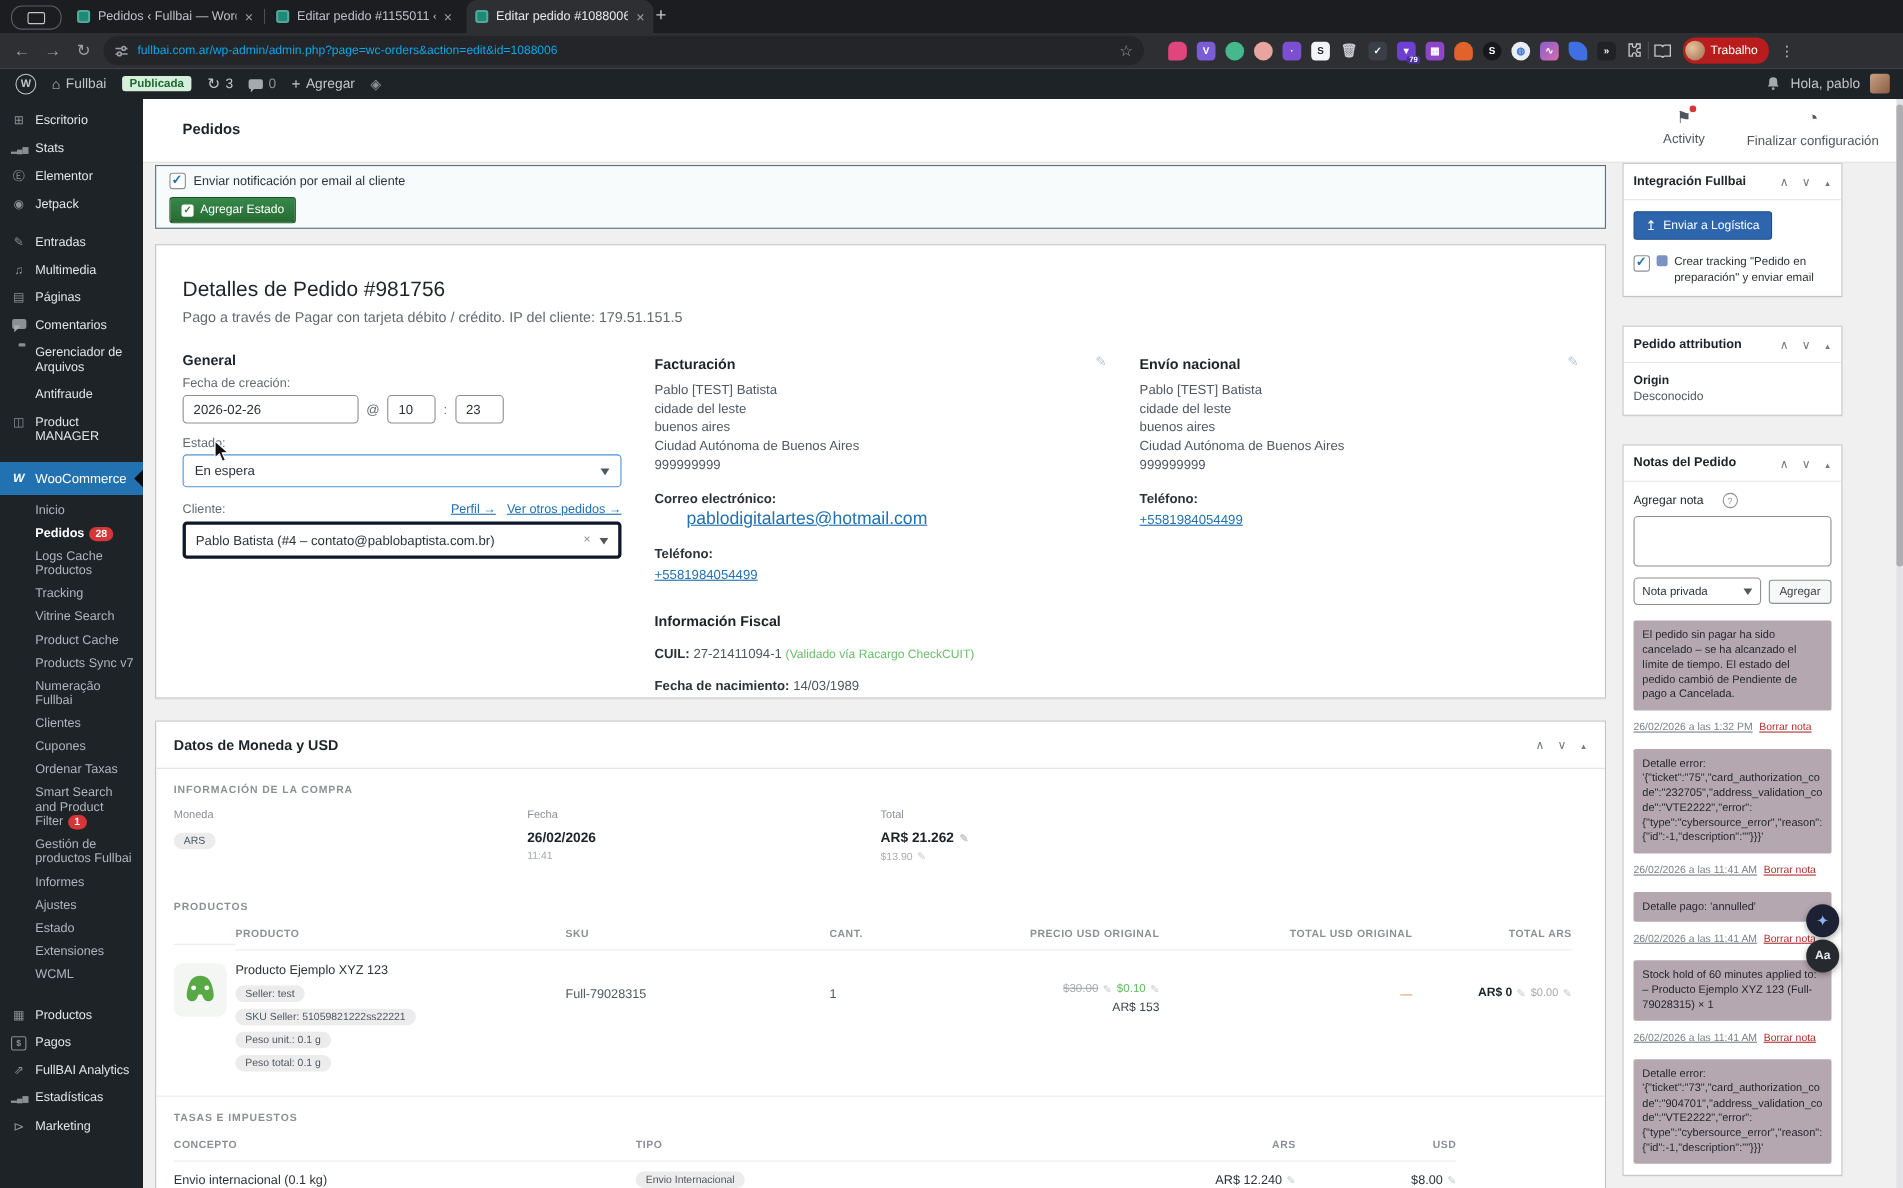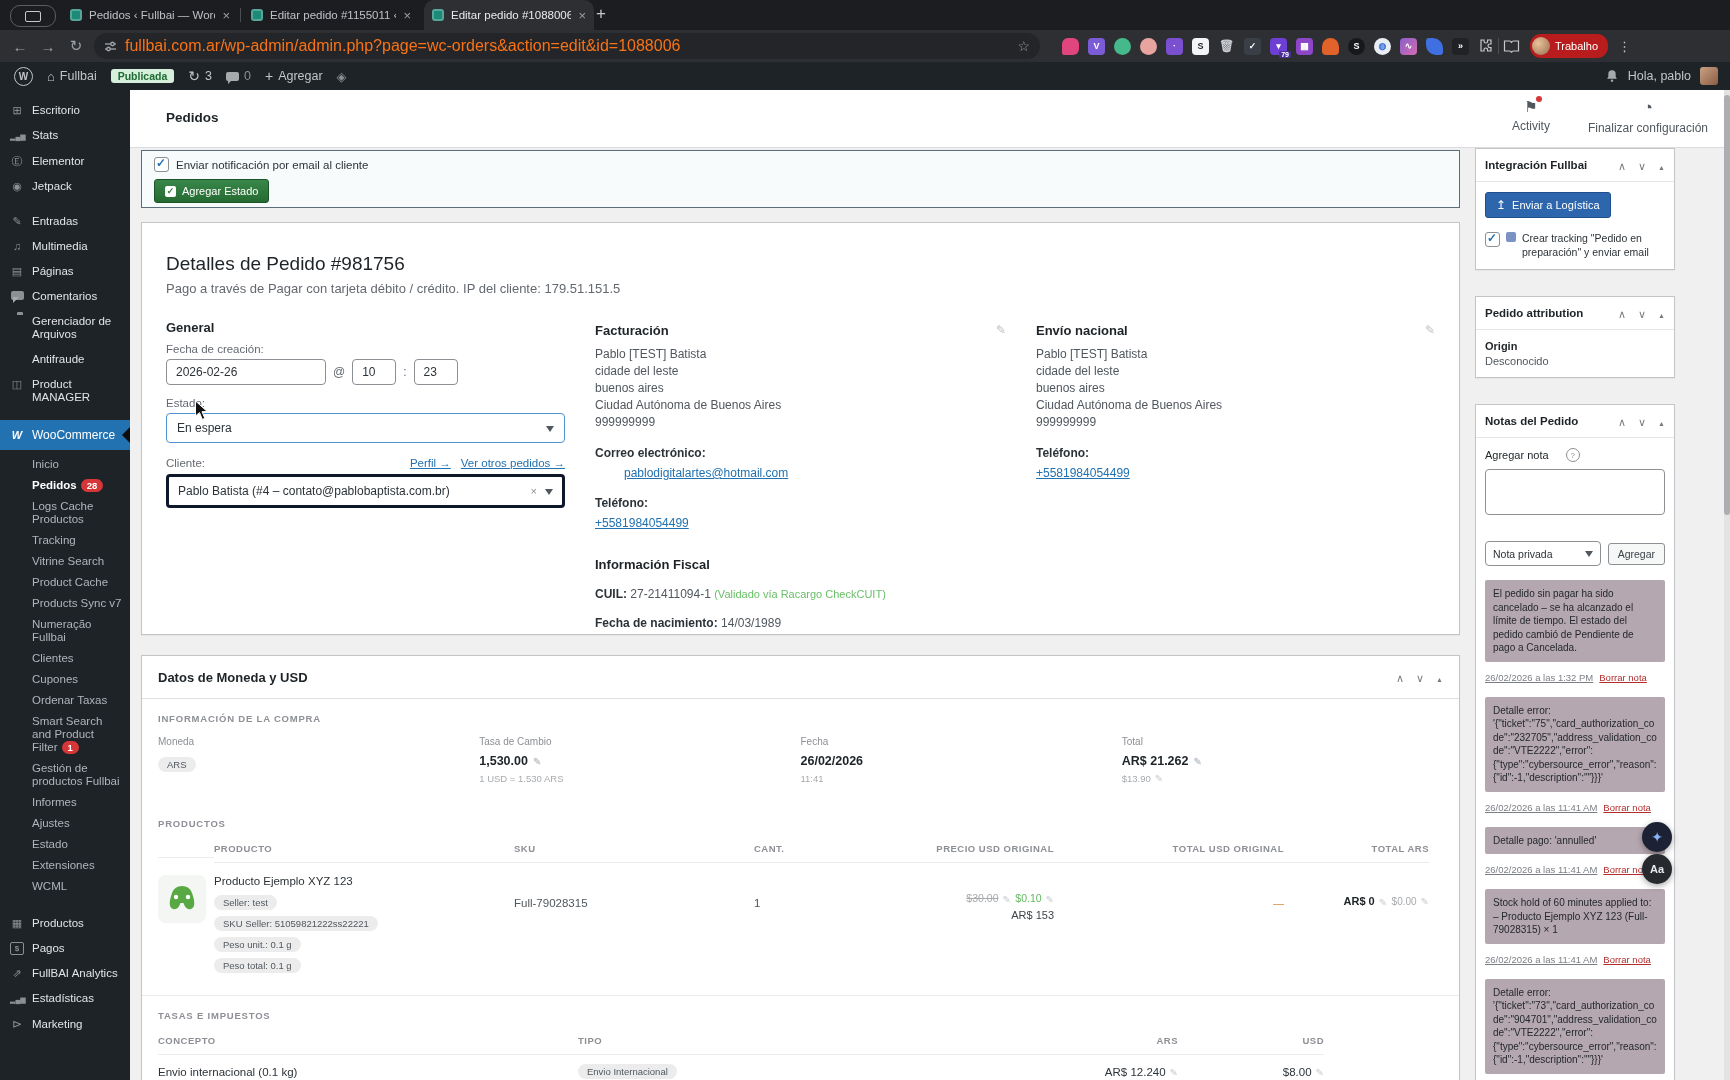--- a/index.html
+++ b/index.html
@@ -15,21 +15,21 @@
   .favicon{width:12px;height:12px;border-radius:3px;background:#1d8a78;box-shadow:inset 0 0 0 2px rgba(255,255,255,.25);flex:none;}
   .tab .ttl{white-space:nowrap;overflow:hidden;flex:1;}
   .tab .x{color:#9aa0a6;font-size:13px;flex:none;}
   .newtab{position:absolute;left:596px;top:4px;color:#c7c8ca;font-size:17px;}
   .tabsep{position:absolute;top:8px;width:1px;height:14px;background:#4a4d52;}
 
   .urlrow{position:absolute;left:0;top:30px;width:1730px;height:32px;background:#2e2f33;display:flex;align-items:center;}
   .navic{color:#9aa0a6;font-size:15px;width:28px;text-align:center;flex:none;}
   .omnibox{height:26px;width:946px;margin-left:4px;background:#232528;border-radius:13px;display:flex;align-items:center;padding:0 10px;box-sizing:border-box;}
   .tuneic{margin-right:8px;flex:none;}
-  .urltext{color:#f97316;font-size:16px;white-space:nowrap;overflow:hidden;flex:1;}
+  .urltext{color:#0ea5e9;font-size:11px;white-space:nowrap;overflow:hidden;flex:1;}
   .staric{color:#9aa0a6;font-size:14px;flex:none;}
   .extrow{display:flex;align-items:center;gap:9px;margin-left:22px;}
   .ext{width:17px;height:17px;border-radius:4px;flex:none;position:relative;display:flex;align-items:center;justify-content:center;font-size:9px;color:#fff;font-weight:bold;}
   .ext.round{border-radius:50%;}
   .extbadge{position:absolute;bottom:-3px;right:-4px;background:#4b2e98;color:#fff;font-size:7px;padding:0 2px;border-radius:2px;font-weight:bold;}
   .chromesep{width:1px;height:16px;background:#4a4d52;margin:0 4px;}
   .profilepill{height:22px;background:#b91c1c;border-radius:11px;display:flex;align-items:center;gap:5px;padding:1px 10px 1px 2px;margin-left:10px;}
   .profilepill .av{width:18px;height:18px;border-radius:50%;background:radial-gradient(circle at 35% 35%,#e8c39a,#9a6b4f);}
   .profilepill .nm{color:#fff;font-size:11px;}
   .kebab{color:#c7c8ca;font-size:13px;margin-left:10px;letter-spacing:0;}
@@ -168,21 +168,21 @@
   .rpbody{padding:10px 9px;}
   .btn-blue{display:inline-flex;align-items:center;gap:6px;background:#2e66ad;border:1px solid #1d4f8c;color:#fff;font-size:11px;padding:5px 10px;border-radius:3px;}
   .i-up::before{content:"↥";font-size:12px;}
   .trkrow{display:flex;gap:6px;margin-top:13px;font-size:10.5px;color:#2c3338;line-height:14px;align-items:flex-start;}
   .trkic{width:10px;height:10px;border-radius:2px;background:#7a93c2;flex:none;margin-top:1px;}
   .origin-l{font-size:11px;font-weight:bold;color:#1d2327;}
   .origin-v{font-size:11px;color:#50575e;margin-top:3px;}
   .notelblrow{display:flex;align-items:center;gap:17px;font-size:11px;color:#1d2327;}
   .qic{width:12px;height:12px;border:1px solid #8c8f94;border-radius:50%;color:#8c8f94;font-size:8px;display:flex;align-items:center;justify-content:center;}
   .ta{margin-top:7px;height:44px;border:1px solid #8c8f94;border-radius:4px;background:#fff;}
-  .notectl{display:flex;gap:7px;margin-top:26px;align-items:center;}
+  .notectl{display:flex;gap:7px;margin-top:10px;align-items:center;}
   .miniselect{flex:1;border:1px solid #8c8f94;border-radius:4px;height:23px;display:flex;align-items:center;justify-content:space-between;padding:0 7px;font-size:10.5px;color:#2c3338;background:#fff;}
   .btn-sec{border:1px solid #8c8f94;background:#f6f7f7;border-radius:3px;font-size:10.5px;color:#3c434a;padding:4px 9px;}
   .note{margin-top:14px;}
   .notebub{background:#b5a7af;border-radius:2px;padding:7px 8px;font-size:10px;line-height:13.5px;color:#23282d;overflow-wrap:anywhere;position:relative;}
   .notebub::after{content:"";position:absolute;left:10px;bottom:-7px;border:7px solid transparent;border-top-color:#b5a7af;border-right-width:7px;border-left-width:0;}
   .notemeta{margin-top:10px;font-size:9.5px;display:flex;gap:6px;flex-wrap:wrap;}
   .notemeta .dt{color:#7b7f84;text-decoration:underline;}
   .notemeta .del{color:#b32d2e;text-decoration:underline;}
 
   
@@ -471,21 +471,21 @@
               <span class="pen"></span>
             </div>
           <div class="addr">
             <div>Pablo [TEST] Batista</div>
             <div>cidade del leste</div>
             <div>buenos aires</div>
             <div>Ciudad Autónoma de Buenos Aires</div>
             <div>999999999</div>
           </div>
           <div class="blbl">Correo electrónico:</div>
-          <a class="lnk" style="font-size:12px;padding-left:29px;">pablodigitalartes@hotmail.com</a>
+          <a class="lnk" style="font-size:16px;padding-left:29px;">pablodigitalartes@hotmail.com</a>
           <div class="blbl">Teléfono:</div>
           <a class="lnk" style="font-size:12px;">+5581984054499</a>
           <div class="fiscal-h">Información Fiscal</div>
           <div class="cuilrow"><b>CUIL:</b> <span>27-21411094-1</span> <span class="greennote">(Validado vía Racargo CheckCUIT)</span></div>
           <div class="cuilrow"><b>Fecha de nacimiento:</b> <span>14/03/1989</span></div>
           
         </div>
 
         <div>
           <div class="colhead">
@@ -515,28 +515,20 @@
         </span>
       </div>
       <div class="curbody">
         <div class="seclbl">INFORMACIÓN DE LA COMPRA</div>
         <div class="fields4">
           <div>
             <div class="f-lbl">Moneda</div>
             <span class="pill">ARS</span>
           </div>
           <div>
-            <div class="f-lbl">Tasa de Cambio</div>
-            <div class="f-val">
-                <span>1,530.00</span>
-                <span class="pen sm"></span>
-              </div>
-            <div class="f-sub">1 USD = 1.530 ARS</div>
-          </div>
-          <div>
             <div class="f-lbl">Fecha</div>
             <div class="f-val">
                 <span>26/02/2026</span>
               </div>
             <div class="f-sub">11:41</div>
           </div>
           <div>
             <div class="f-lbl">Total</div>
             <div class="f-val">
                 <span>AR$ 21.262</span>

